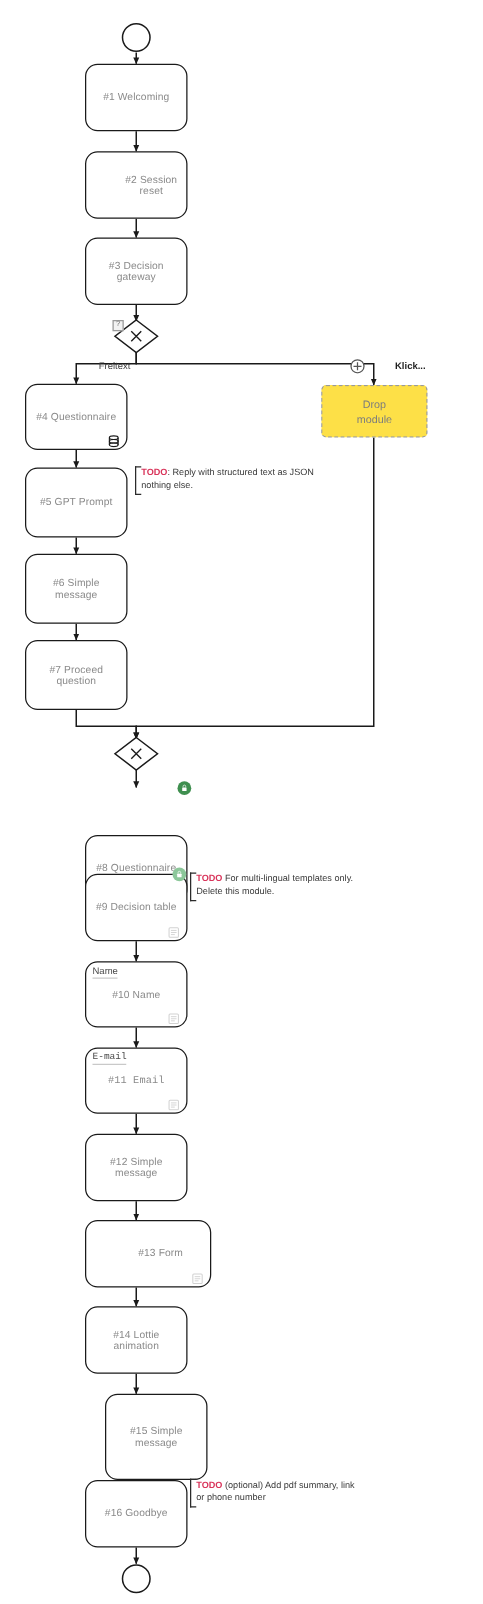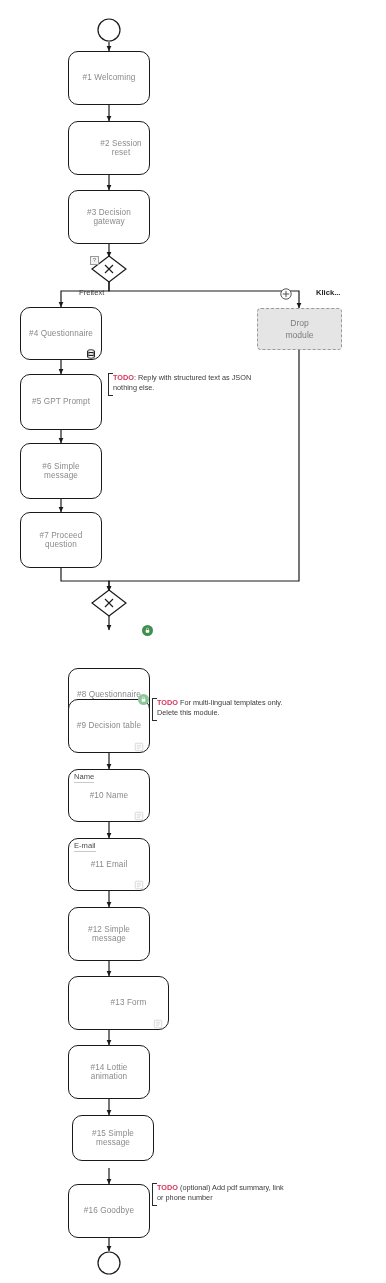--- a/index.html
+++ b/index.html
@@ -27,21 +27,21 @@
 
   
   .badge{position:absolute;width:11px;height:11px;border-radius:50%;
         display:flex;align-items:center;justify-content:center;}
   .badge svg{display:block;}
   .qbadge{position:absolute;width:9px;height:9px;box-sizing:border-box;
         border:1px solid #9a9a9a;background:#f2f2f2;color:#6e6e6e;
         font-size:6px;line-height:7px;text-align:center;}
 
   
-  .dropmod{position:absolute;box-sizing:border-box;background:#e5e5e5;
+  .dropmod{position:absolute;box-sizing:border-box;background:#fde047;
         border:1.2px dashed #9a9a9a;border-radius:4px;
         display:flex;flex-direction:column;align-items:center;
         justify-content:center;}
   .dropmod span{font-size:8.6px;color:#7d7d7d;line-height:1.45;}
 
   
   .edgelabel{position:absolute;font-size:7.6px;color:#3c3c3c;white-space:nowrap;}
   .edgelabel.bold{font-weight:bold;color:#1f1f1f;}
 
   
@@ -215,21 +215,21 @@
     <div class="fieldname">Name</div>
     <div class="tlabel">#10 Name</div>
     <span class="cornericon faint">
       <svg viewBox="0 0 12 12" width="10" height="10">
         <rect x="1.5" y="1.5" width="9" height="9" rx="1" fill="none" stroke="#6b6b6b" stroke-width="1"></rect>
         <path d="M3.3,4 L8.7,4 M3.3,6 L8.7,6 M3.3,8 L7,8" stroke="#6b6b6b" stroke-width=".9"></path>
       </svg>
     </span>
   </div>
 
-  <div class="task hasfield" style="left:68px;top:838px;width:82px;height:53px;">
+  <div class="task hasfield" style="left:68px;top:838px;width:82px;height:53px;font-family:Liberation Mono, monospace;">
     <div class="fieldname">E-mail</div>
     <div class="tlabel">#11 Email</div>
     <span class="cornericon faint">
       <svg viewBox="0 0 12 12" width="10" height="10">
         <rect x="1.5" y="1.5" width="9" height="9" rx="1" fill="none" stroke="#6b6b6b" stroke-width="1"></rect>
         <path d="M3.3,4 L8.7,4 M3.3,6 L8.7,6 M3.3,8 L7,8" stroke="#6b6b6b" stroke-width=".9"></path>
       </svg>
     </span>
   </div>
 
@@ -244,21 +244,21 @@
         <rect x="1.5" y="1.5" width="9" height="9" rx="1" fill="none" stroke="#6b6b6b" stroke-width="1"></rect>
         <path d="M3.3,4 L8.7,4 M3.3,6 L8.7,6 M3.3,8 L7,8" stroke="#6b6b6b" stroke-width=".9"></path>
       </svg>
     </span>
   </div>
 
   <div class="task" style="left:68px;top:1045px;width:82px;height:54px;">
     <div class="tlabel">#14 Lottie animation</div>
   </div>
 
-  <div class="task" style="left:72px;top:1115px;width:82px;height:46px;">
+  <div class="task" style="left:84px;top:1115px;width:82px;height:69px;">
     <div class="tlabel">#15 Simple message</div>
   </div>
 
   <div class="task" style="left:68px;top:1184px;width:82px;height:54px;">
     <div class="tlabel">#16 Goodbye</div>
   </div>
 
   <div class="annot" style="left:113px;top:373px;width:140px;">
     <span class="bracket"></span>
     <span class="todo">TODO</span><span>:</span><span> Reply with structured text as JSON nothing else.</span>

